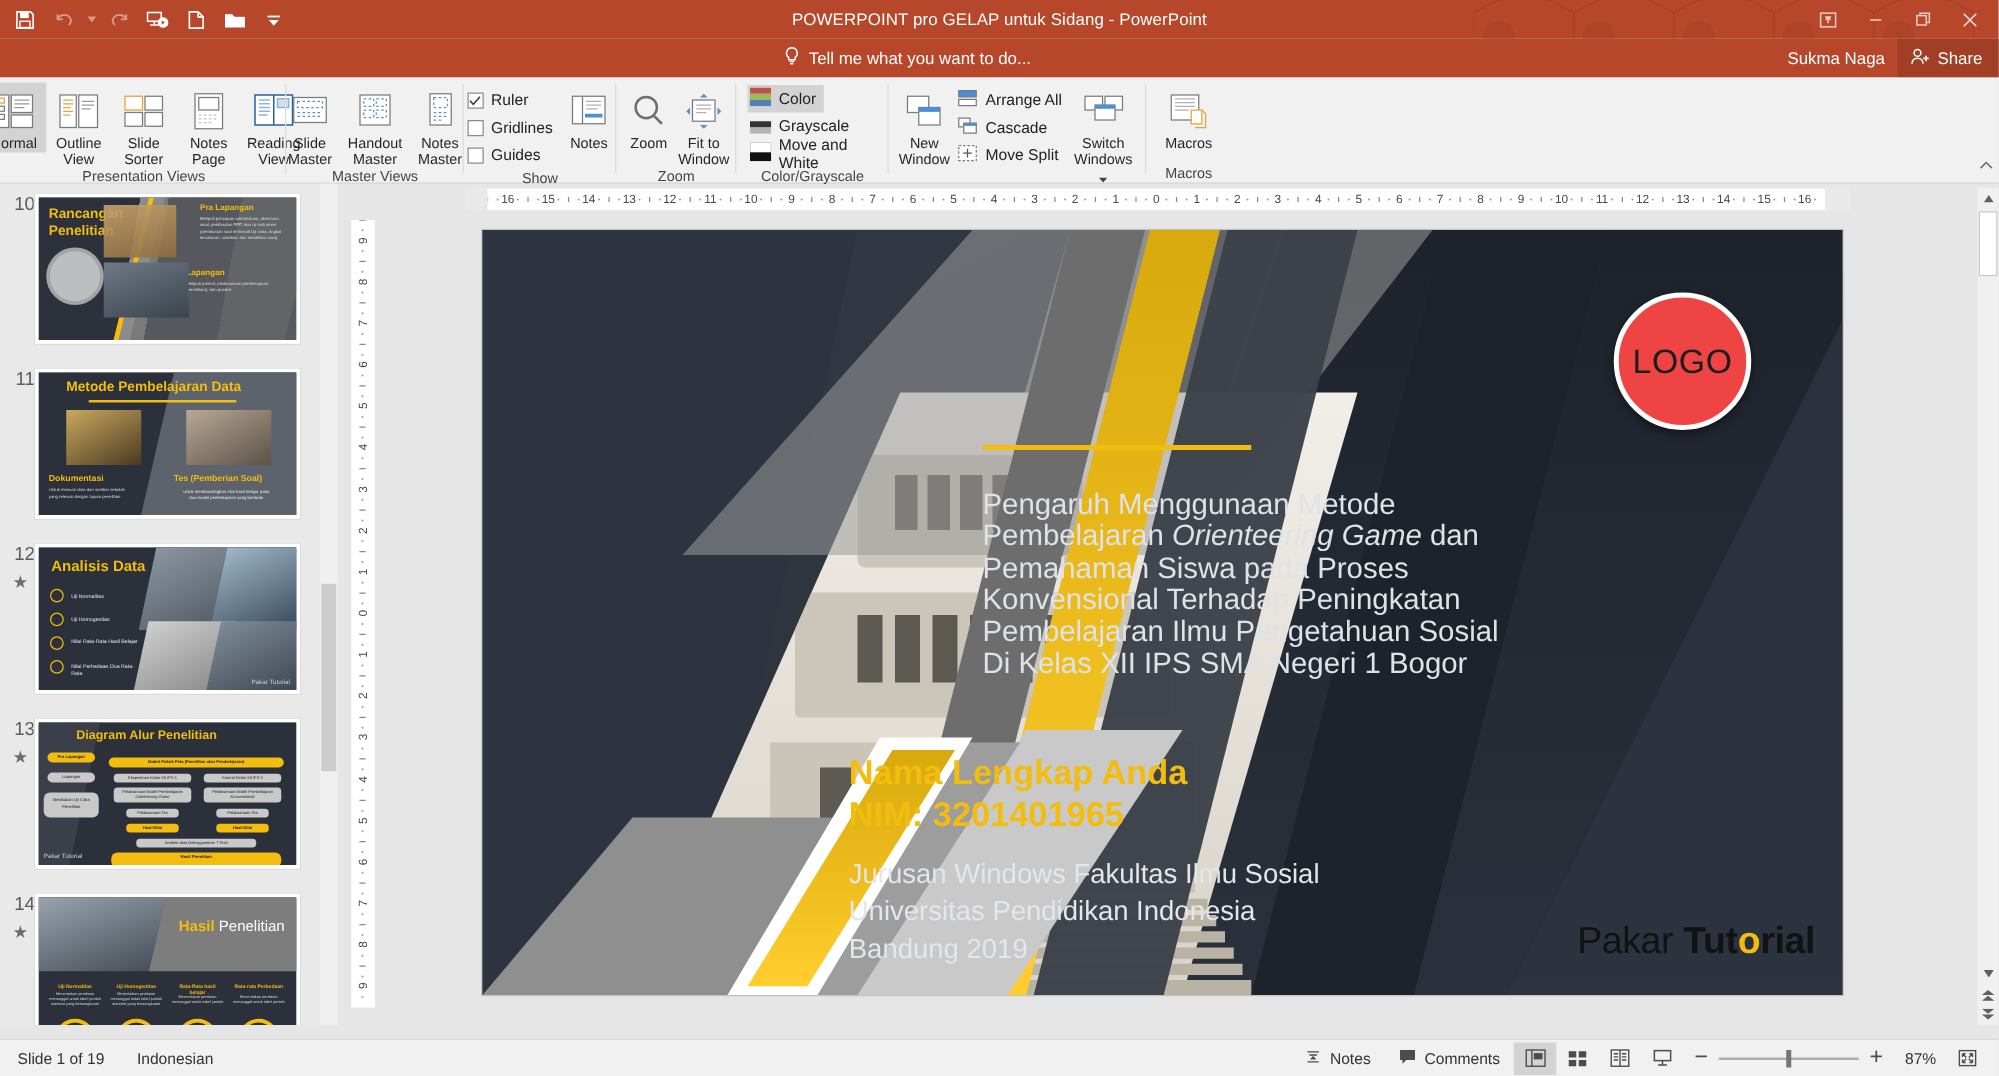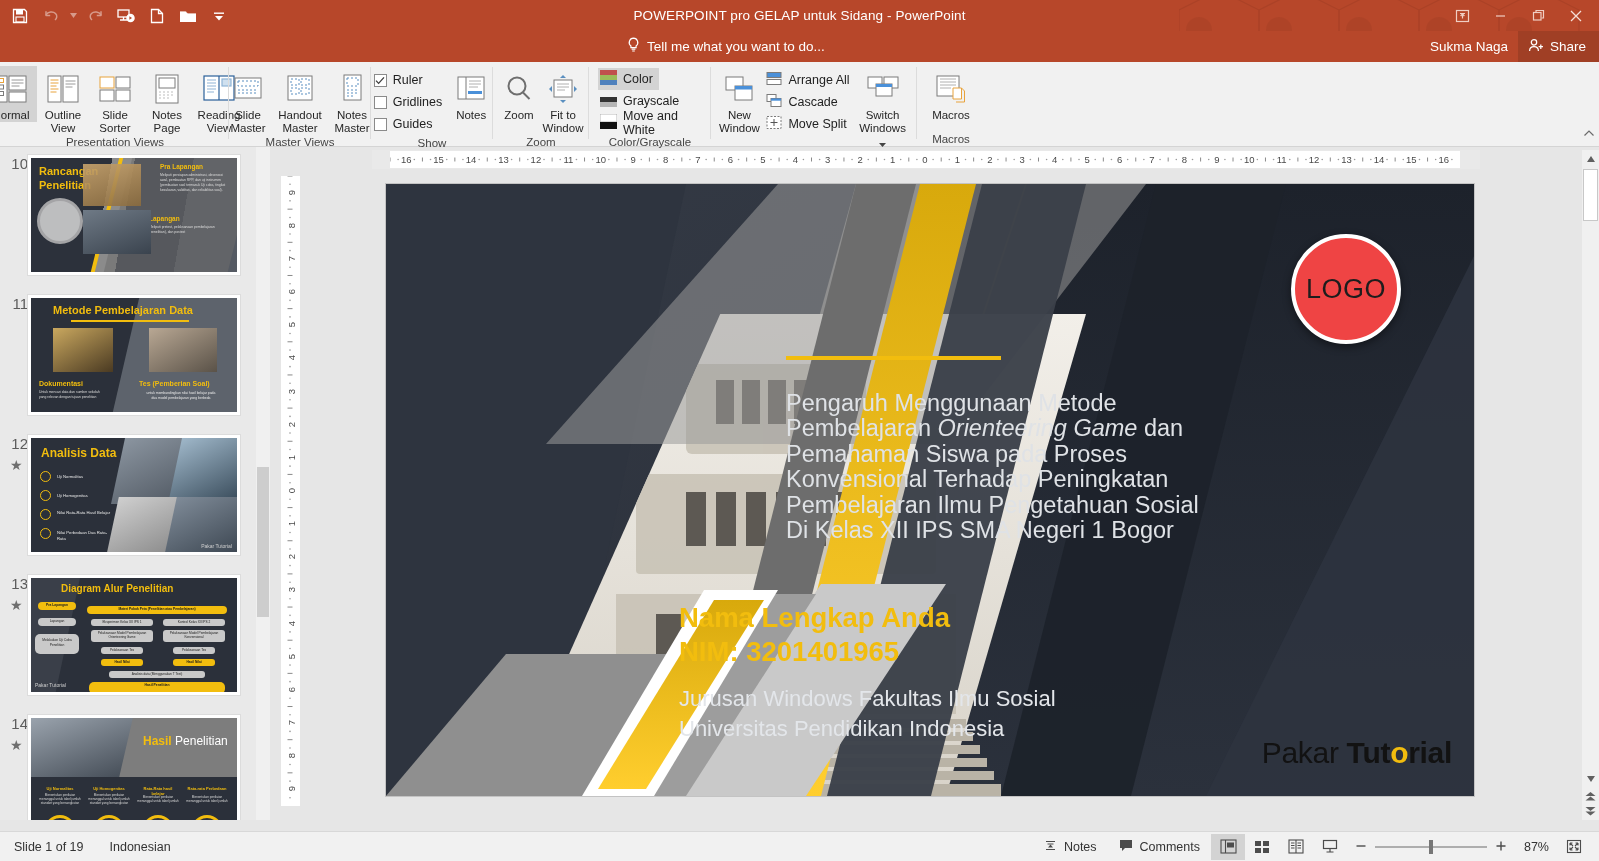--- a/index.html
+++ b/index.html
@@ -1113,20 +1113,21 @@
       </div>
 
       <div class="author">
         <div>Nama Lengkap Anda</div>
         <div>NIM: 3201401965</div>
       </div>
 
       <div class="affil">
         <div>Jurusan Windows  Fakultas Ilmu Sosial</div>
         <div>Universitas Pendidikan Indonesia</div>
+        <div>Bandung 2019</div>
       </div>
 
       <div class="pakar"><span>Pakar </span><b>Tut</b><b class="o">o</b><b>rial</b></div>
 
     </div>
   </div>
 
   <div class="v-scroll">
     <div class="vs-btn" style="top:0;">
       <svg width="8" height="6" viewBox="0 0 8 6" fill="#606060">

